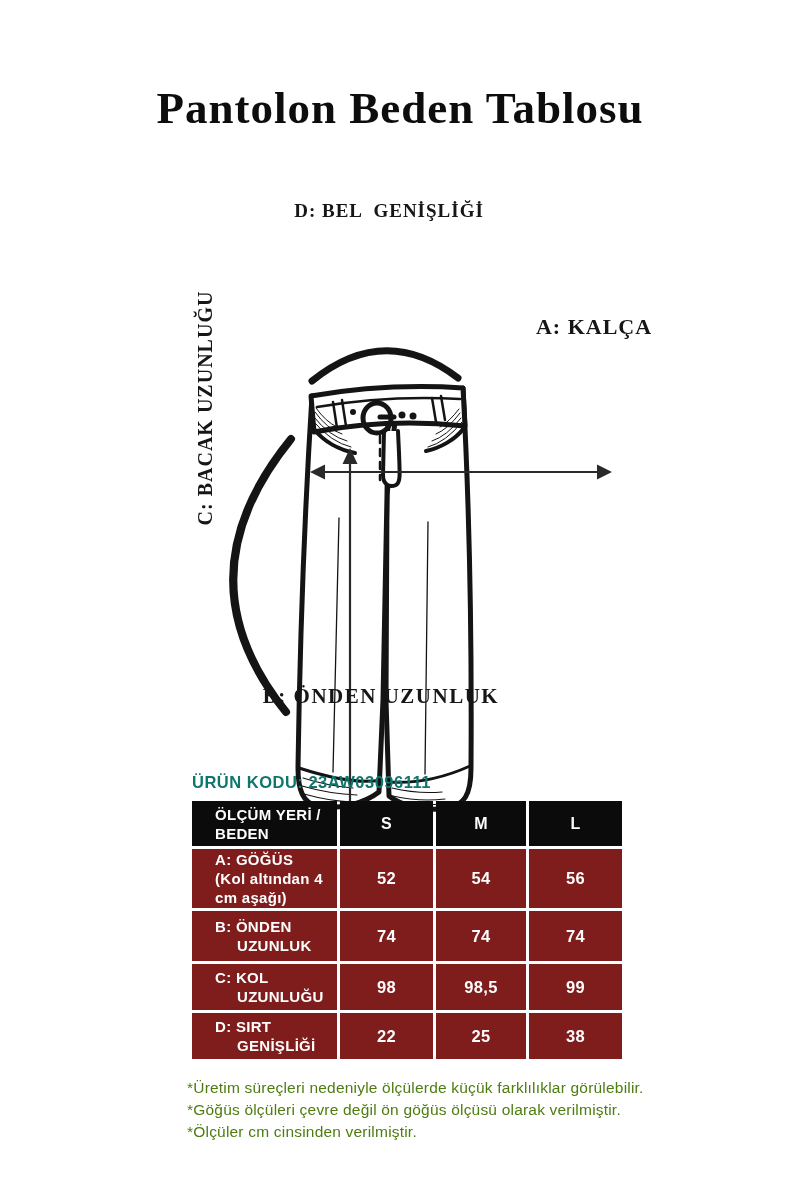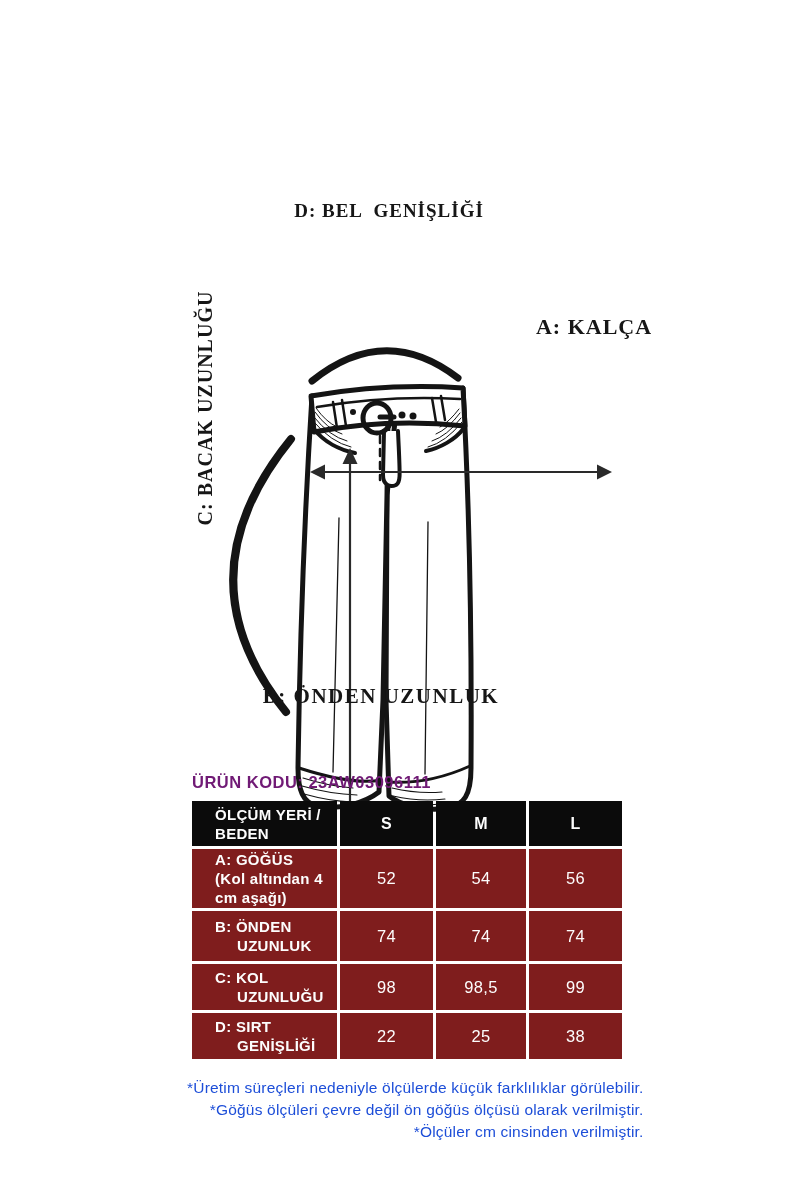--- a/index.html
+++ b/index.html
@@ -37,21 +37,21 @@
   .dlabel.hip   { left: 594px; top: 177px; font-size: 22px; letter-spacing: 1px; }
   .dlabel.leg   { left: 205px; top: 258px; font-size: 20px; letter-spacing: 1px;
                   transform: translate(-50%, -50%) rotate(-90deg); }
   .dlabel.front { left: 381px; top: 546px; font-size: 21px; letter-spacing: 1.5px; }
   .product-code {
     position: absolute;
     left: 192px; top: 773px;
     font-size: 16.5px;
     font-weight: bold;
     letter-spacing: 0.5px;
-    color: #701a75;
+    color: #0f766e;
   }
   .size-table {
     position: absolute;
     left: 192px; top: 801px;
     width: 430px;
     display: grid;
     grid-template-columns: 145px 93px 90px 93px;
     grid-template-rows: 45px 59px 50px 46px 46px;
     gap: 3px;
   }
@@ -66,37 +66,37 @@
   .cell.body { background: #7f1d1d; }
   .cell.label {
     flex-direction: column;
     align-items: flex-start;
     justify-content: center;
     padding: 4px 4px 4px 23px;
     font-size: 15px;
     line-height: 19px;
     font-weight: 600;
   }
-  .cell.value { font-size: 16.5px; font-weight: 400; }
+  .cell.value { font-size: 16.5px; font-weight: 700; }
   .sub.indent { padding-left: 22px; }
   .footnotes {
     position: absolute;
     left: 187px; top: 1077px;
     font-size: 15.5px;
     line-height: 22px;
     letter-spacing: 0.2px;
-    color: #1d4ed8;
-    text-align: right;
+    color: #4d7c0f;
   }
 </style>
 </head>
 <body>
 
 <div class="page">
 
+  <h1 class="title">Pantolon Beden Tablosu</h1>
 
   <div class="diagram">
     <svg width="480" height="560" viewBox="165 163 480 560" fill="none" stroke-linecap="round" stroke-linejoin="round">
 
       <path d="M 312 231 Q 385 172 458 228" stroke="#141414" stroke-width="7"></path>
 
       <path d="M 291 289 Q 178 428 286 562" stroke="#141414" stroke-width="8"></path>
 
       <path d="M 396 262 L 463 238 C 468 330 472 470 471 618
                C 471 645 464 655 448 658 C 425 662 400 655 389 646

